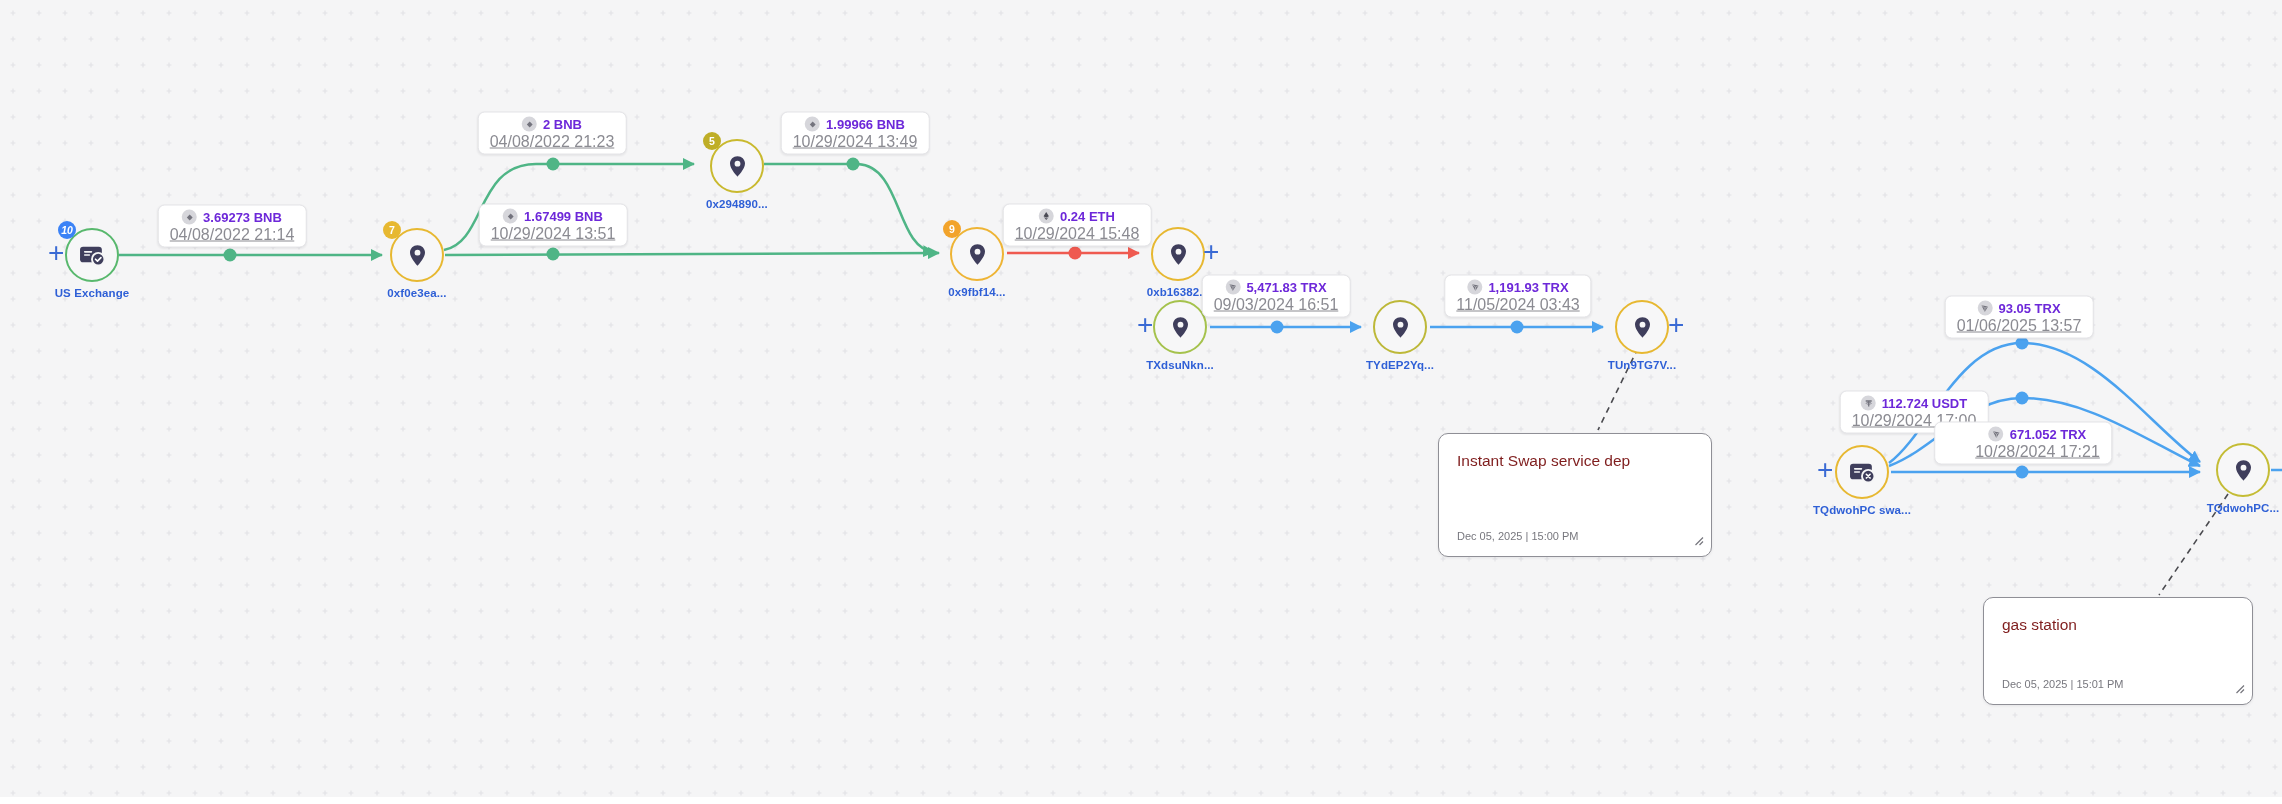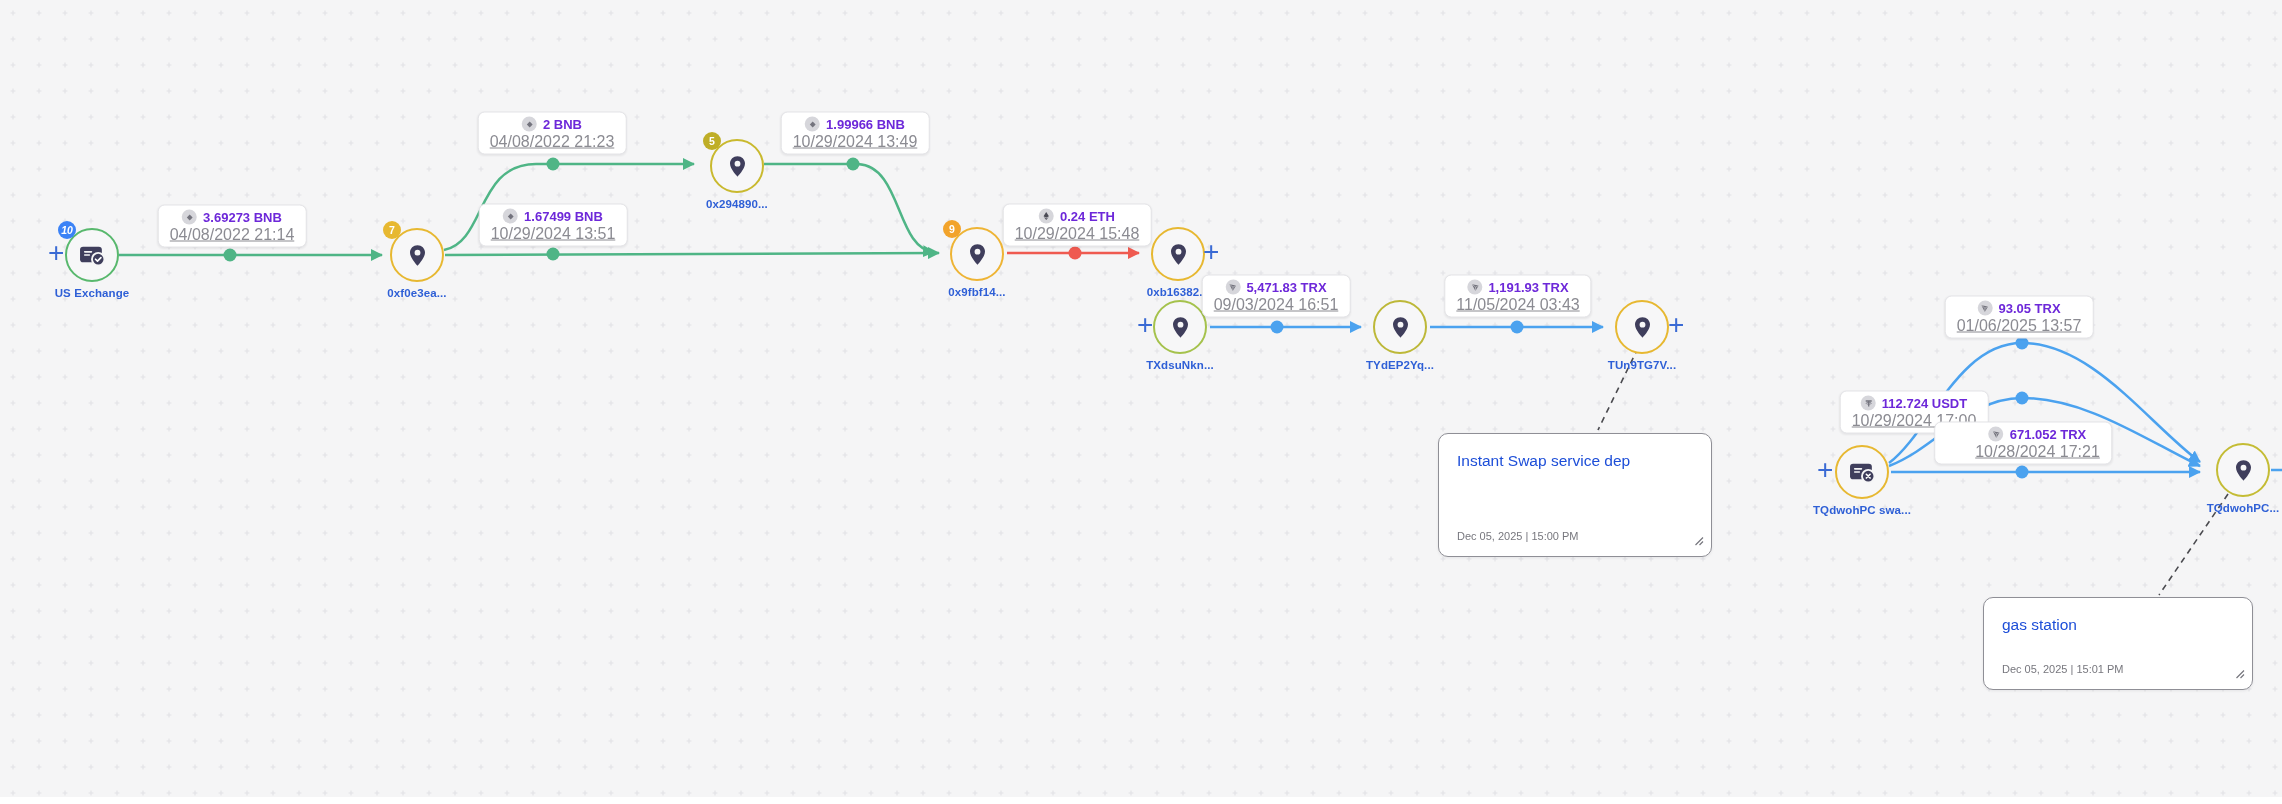--- a/index.html
+++ b/index.html
@@ -18,21 +18,21 @@
         white-space:nowrap;text-align:center;cursor:pointer;}
   .edge-label .row1{display:flex;align-items:center;justify-content:center;font-size:13px;
         color:#6d28d9;font-weight:600;}
   .edge-label .coin{width:15px;height:15px;border-radius:50%;background:#d6d6db;margin-right:6px;
         display:inline-flex;align-items:center;justify-content:center;flex:0 0 15px;}
   .edge-label .row2{font-size:16px;color:#8b8b92;margin-top:1px;text-decoration:underline;}
   .plus-btn{position:absolute;color:#3a6ad4;font-size:28px;font-weight:300;line-height:1;
         cursor:pointer;user-select:none;}
   .note{position:absolute;background:#fff;border:1.4px solid #8f8f96;border-radius:10px;
         box-sizing:border-box;box-shadow:0 1px 3px rgba(40,40,50,.08);cursor:pointer;}
-  .note .note-title{position:absolute;left:18px;top:18px;font-size:15.5px;color:#1d4ed8;}
+  .note .note-title{position:absolute;left:18px;top:18px;font-size:15.5px;color:#7f1d1d;}
   .note .note-ts{position:absolute;left:18px;bottom:14px;font-size:11px;color:#77777e;}
   .note .resize{position:absolute;right:7px;bottom:6px;cursor:nwse-resize;}
   .bottom-strip{position:absolute;left:0;bottom:0;width:100%;height:7px;background:#ffffff;}
 </style>
 </head>
 <body>
 
 <div id="canvas">
   <svg id="edges-svg" width="2282" height="804">
     <defs>
@@ -303,21 +303,21 @@
       <div class="plus-btn" style="left: 1817px; top: 456px;">+</div>
     </div>
   <div id="notes-layer">
       <div class="note" style="left: 1438px; top: 433px; width: 274px; height: 124px;">
         <div class="note-title">Instant Swap service dep</div>
         <div class="note-ts">Dec 05, 2025 | 15:00 PM</div>
         <span class="resize"><svg width="12" height="12" viewBox="0 0 12 12">
             <path d="M3.5 11 L11 3.5 M7.5 11 L11 7.5" stroke="#77777e" stroke-width="1.2" fill="none"></path>
           </svg></span>
       </div>
-      <div class="note" style="left: 1983px; top: 597px; width: 270px; height: 93px;">
+      <div class="note" style="left: 1983px; top: 597px; width: 270px; height: 108px;">
         <div class="note-title">gas station</div>
         <div class="note-ts">Dec 05, 2025 | 15:01 PM</div>
         <span class="resize"><svg width="12" height="12" viewBox="0 0 12 12">
             <path d="M3.5 11 L11 3.5 M7.5 11 L11 7.5" stroke="#77777e" stroke-width="1.2" fill="none"></path>
           </svg></span>
       </div>
     </div>
   <div class="bottom-strip"></div>
 </div>
 

